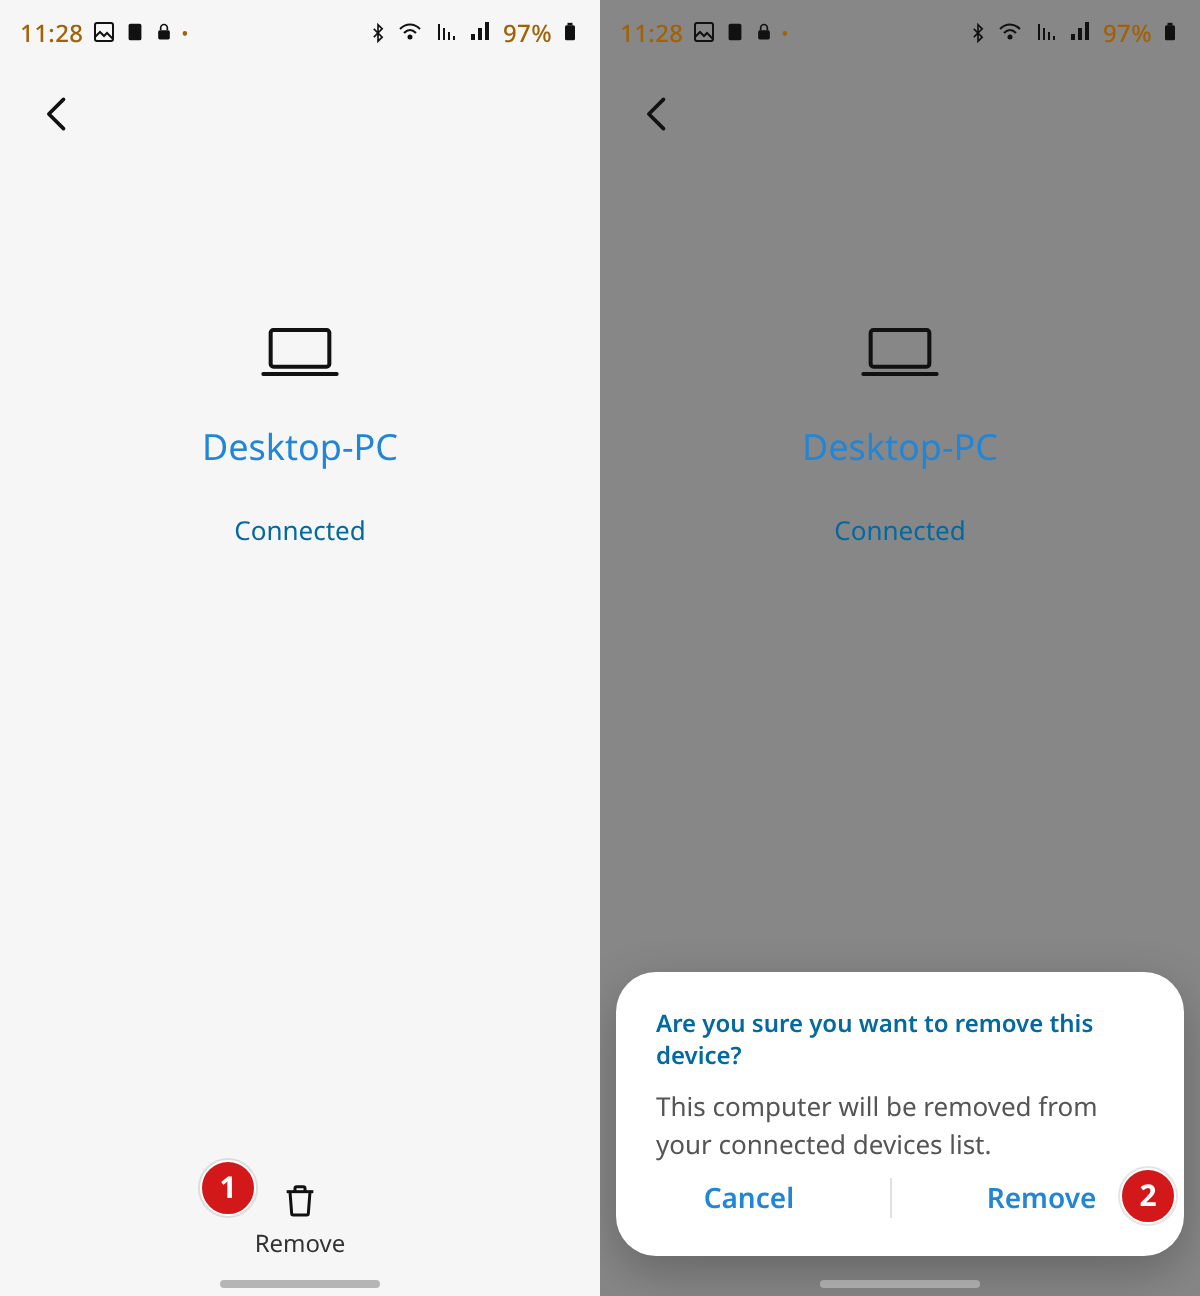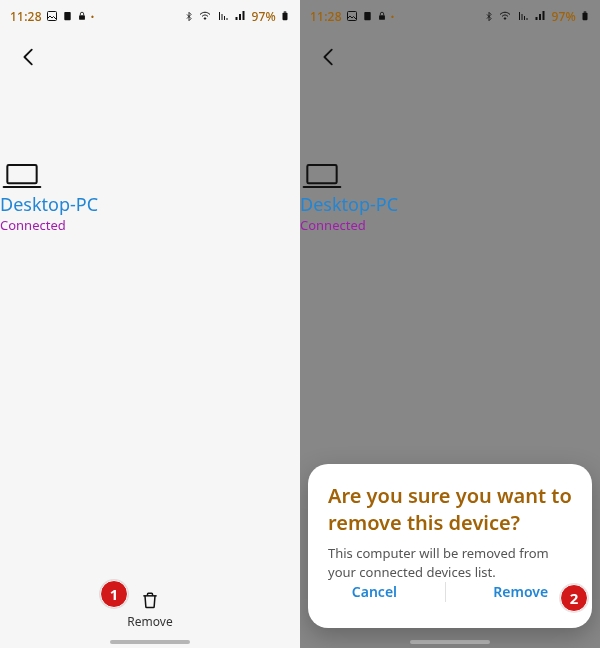--- a/index.html
+++ b/index.html
@@ -26,42 +26,42 @@
   }
   .status .left,.status .right{display:flex;align-items:center;gap:4px}
   .ico{display:inline-flex;align-items:center;justify-content:center}
   
   .back{
     position:absolute;top:42px;left:14px;z-index:3;
     width:30px;height:30px;display:flex;align-items:center;justify-content:center;
   }
   .center{
     position:absolute;top:160px;left:0;right:0;display:flex;flex-direction:column;
-    align-items:flex-start;gap:0;z-index:3;
+    align-items:center;gap:20px;z-index:3;
   }
   .device-name{color:var(--link);font-size:18px;font-weight:400}
-  .device-status{color:#a21caf;font-size:13px}
+  .device-status{color:#0369a1;font-size:13px}
   
   .bottom{
     position:absolute;bottom:18px;left:0;right:0;display:flex;flex-direction:column;
     align-items:center;z-index:3;gap:2px;
   }
   .remove-label{font-size:12px;color:#333}
   .home-indicator{
     position:absolute;bottom:4px;left:50%;transform:translateX(-50%);
     width:80px;height:4px;border-radius:2px;background:#b5b5b5;z-index:6;
   }
   
   .sheet{
     position:absolute;left:8px;right:8px;bottom:20px;background:#fff;border-radius:20px;
     padding:18px 20px 12px;z-index:20;box-shadow:0 8px 24px rgba(0,0,0,.25);
   }
-  .sheet-title{font-size:20px;font-weight:600;color:#a16207;line-height:1.35;margin-bottom:8px}
+  .sheet-title{font-size:12px;font-weight:600;color:#0369a1;line-height:1.35;margin-bottom:8px}
   .sheet-body{font-size:13px;color:#555;line-height:1.45;}
-  .sheet-actions{display:flex;align-items:flex-start;justify-content:space-around;height:34px}
+  .sheet-actions{display:flex;align-items:center;justify-content:space-around;height:34px}
   .sheet-btn{color:var(--link);font-weight:600;font-size:14px}
   .sheet-div{width:1px;height:20px;background:#e0e0e0}
   
   .badge{
     position:absolute;width:28px;height:28px;border-radius:50%;background:var(--badge);
     color:#fff;font-weight:700;font-size:15px;display:flex;align-items:center;justify-content:center;
     z-index:30;border:1px solid #fff;box-shadow:0 0 0 1px rgba(0,0,0,.1);
   }
   
   .bottom.muted .remove-label{color:var(--gray)}

